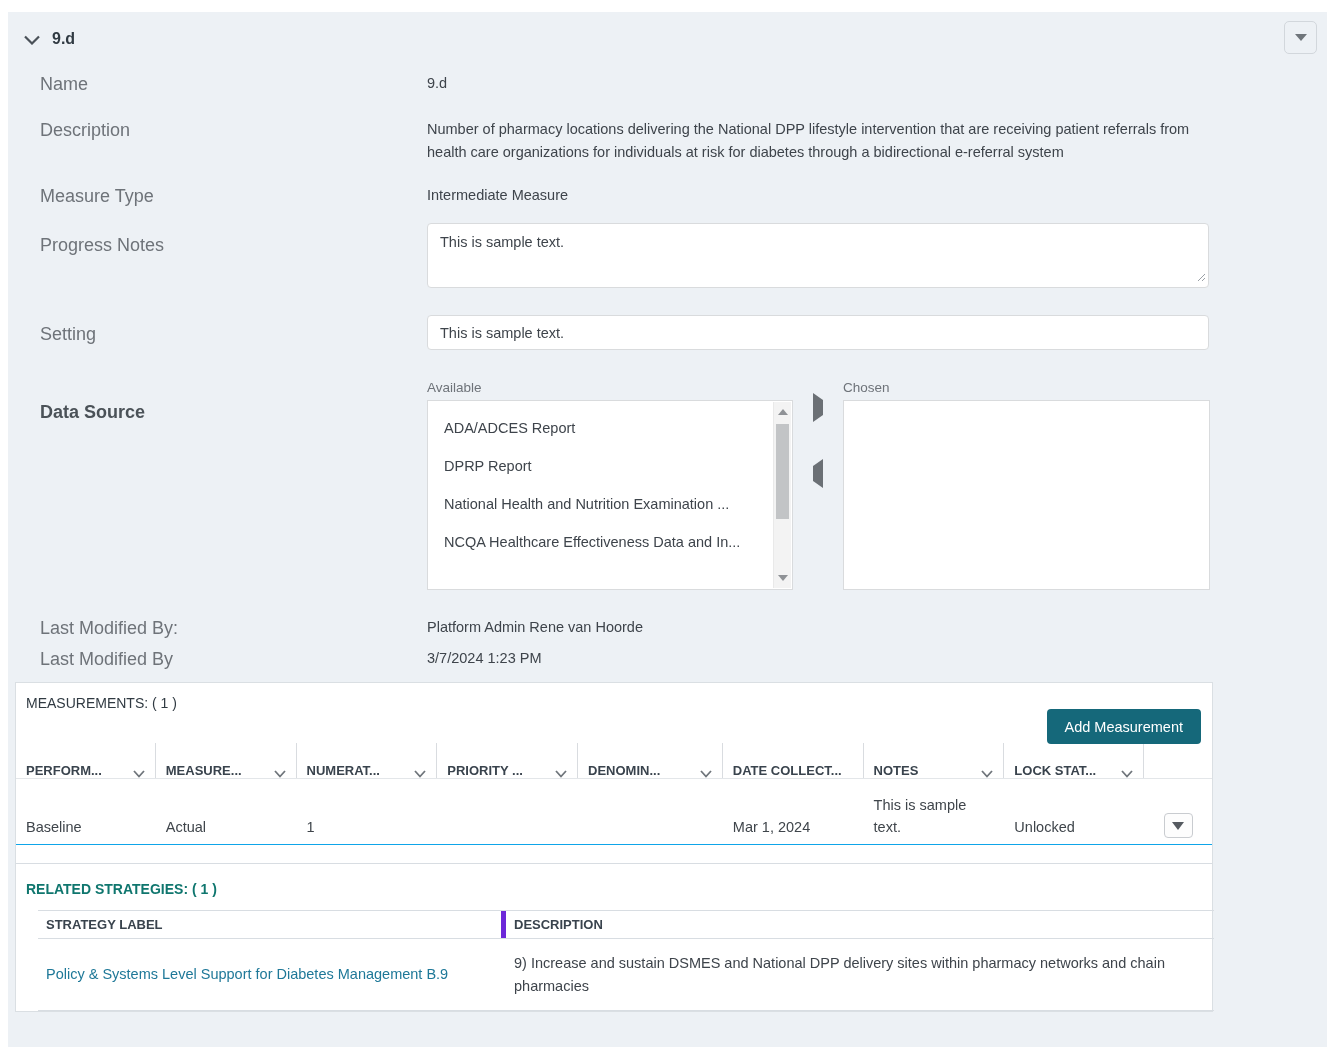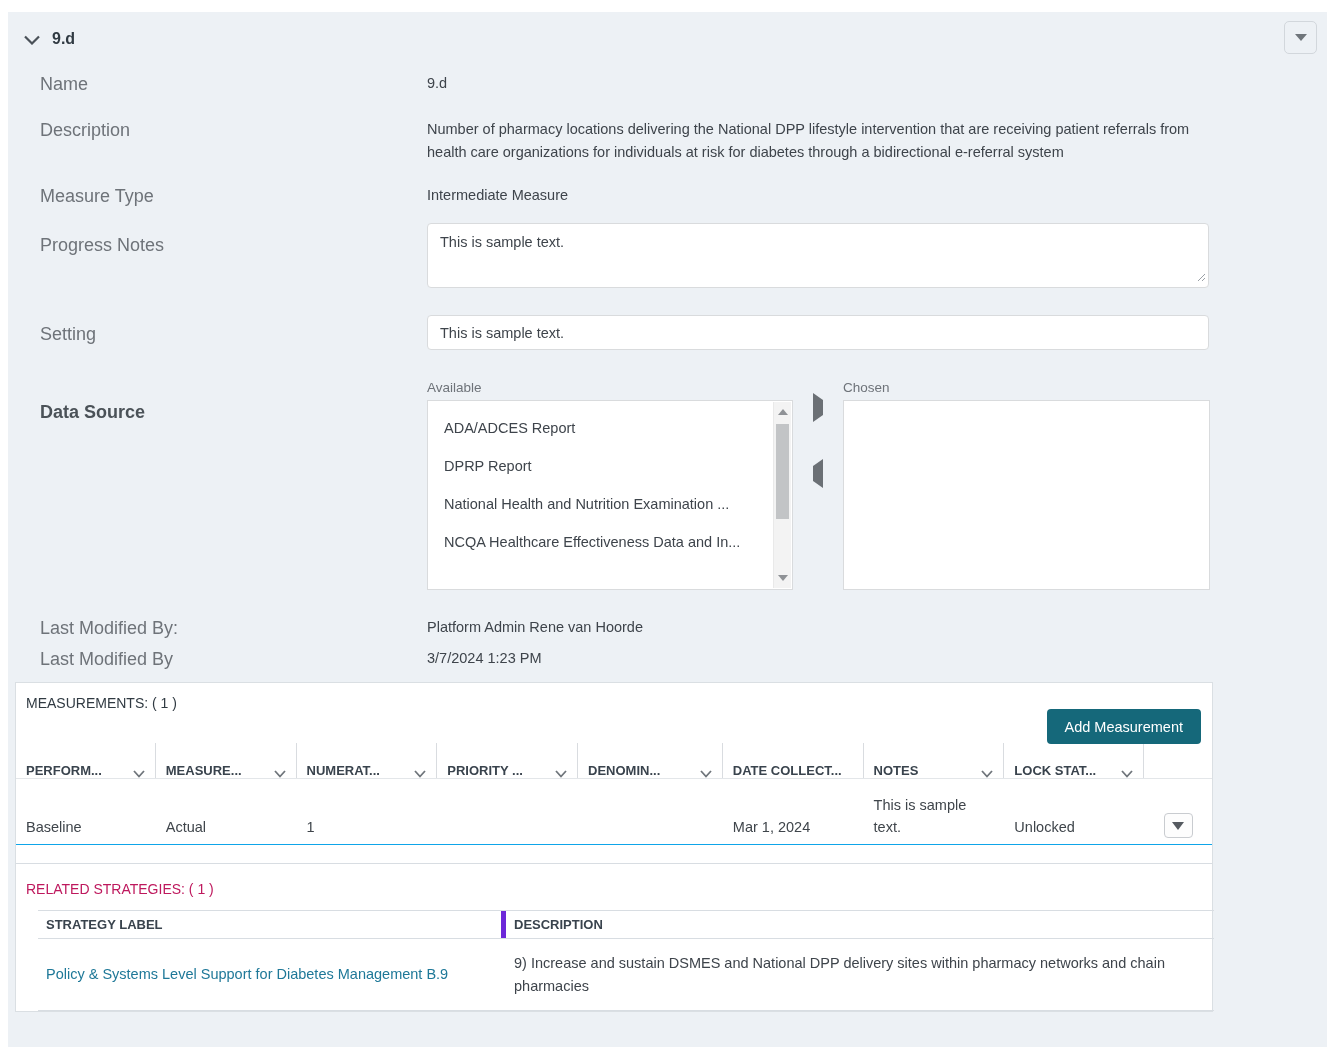--- a/index.html
+++ b/index.html
@@ -153,21 +153,21 @@
     width: 29px; height: 25px;
     background: #fdfdfd; border: 1px solid #c9ccd0; border-radius: 4px;
     display: flex; align-items: center; justify-content: center;
     cursor: pointer;
   }
   .row-action-btn .tri-down { border-left-width: 6px; border-right-width: 6px; border-top-width: 8px; border-top-color: #555a60; }
 
   .panel-divider { margin-top: 18px; border-top: 1px solid #d8dde2; }
 
   
-  .rs-title { padding: 17px 0 13px 10px; font-size: 14px; font-weight: normal; color: #be185d; }
+  .rs-title { padding: 17px 0 13px 10px; font-size: 14px; font-weight: bold; color: #0f766e; }
   .rs-table { margin-left: 22px; width: 1176px; }
   .rs-head { display: flex; height: 29px; border-top: 1px solid #d8dde2; border-bottom: 1px solid #d8dde2; }
   .rs-hcell {
     display: flex; align-items: center;
     padding-left: 8px;
     font-size: 13px; font-weight: bold; color: #39434d;
   }
   .rs-c0 { width: 468px; border-right: 5px solid #6d28d9; }
   .rs-c1 { flex: 1; }
   .rs-row { display: flex; border-bottom: 1px solid #d8dde2; min-height: 72px; align-items: center; }

